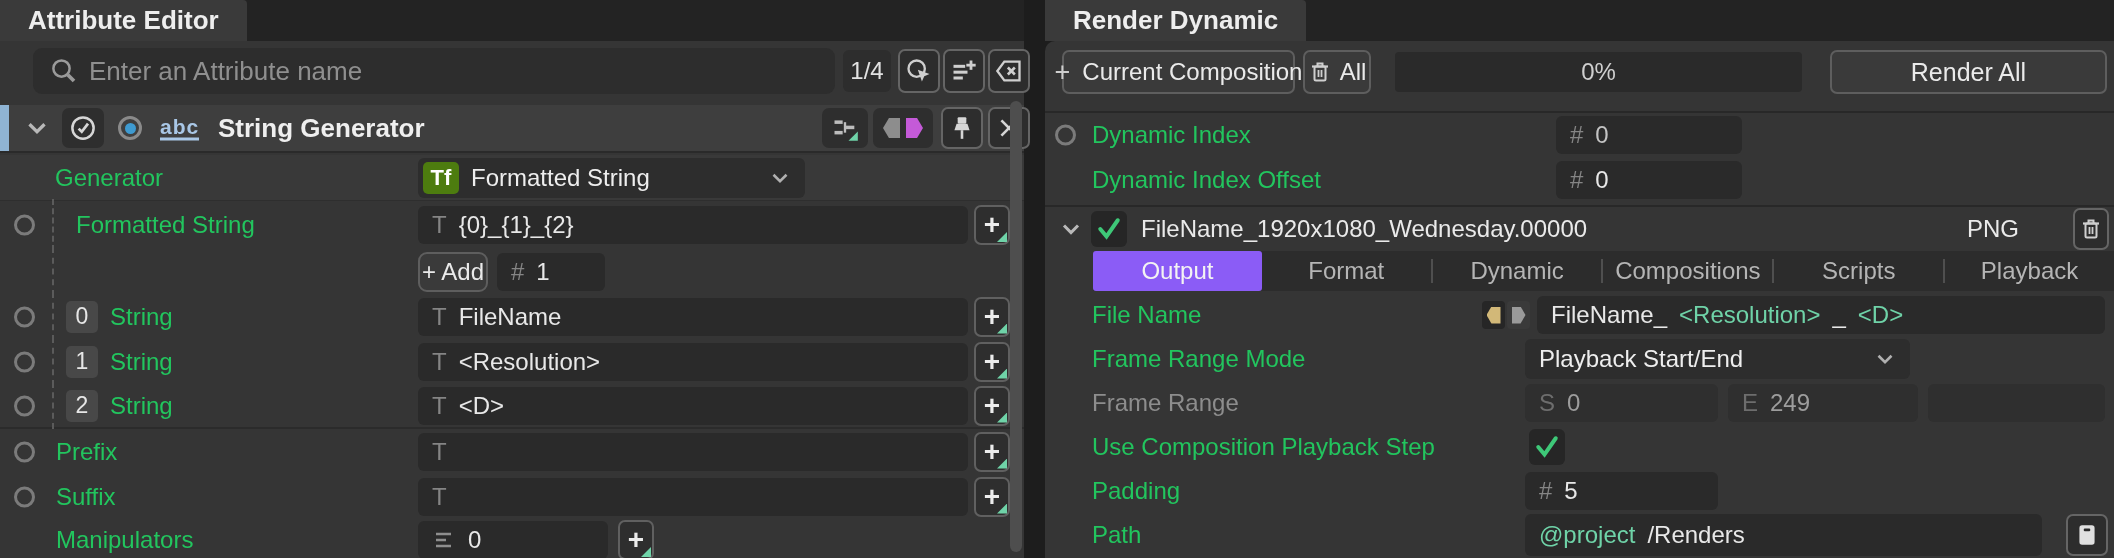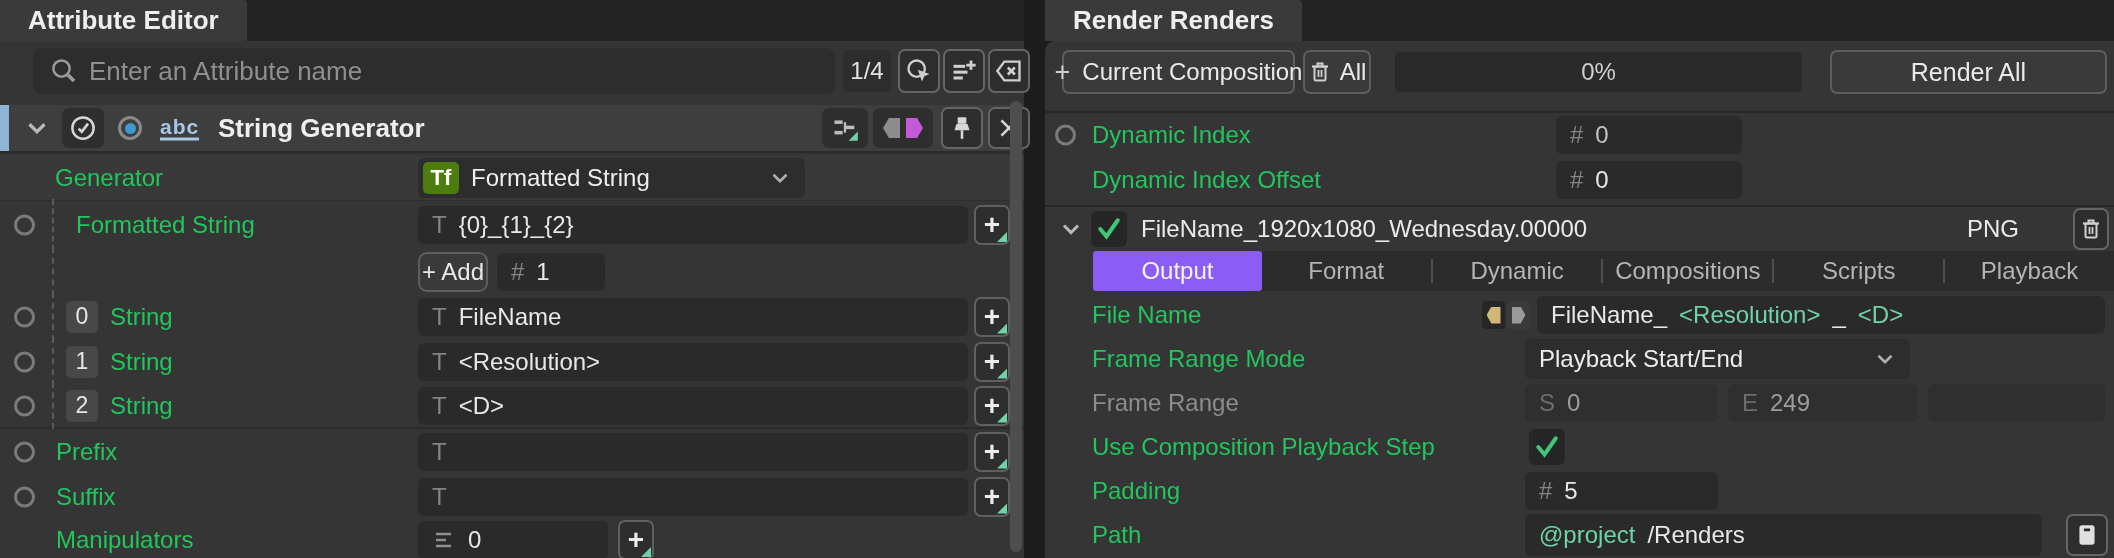--- a/index.html
+++ b/index.html
@@ -317,21 +317,21 @@
         </div>
         <div class="plusbtn abs" style="left:618px;">+</div>
       </div>
 
       <div class="scroll-thumb" style="top:60px;bottom:6px;"></div>
     </div>
   </div>
 
   <div class="panel p-right">
     <div class="tabstrip">
-      <div class="ptab">Render Renders</div>
+      <div class="ptab">Render Dynamic</div>
     </div>
     <div class="pbody">
 
       <div class="row" style="top:6px;height:50px;">
         <div class="btn abs" style="left:17px;width:233px;height:44px;">
           <span style="font-size:27px;color:#cfcfcf;">+</span>
           <span>Current Composition</span>
         </div>
         <div class="btn abs" style="left:258px;width:68px;height:44px;gap:8px;">
           <svg width="24" height="24" viewBox="0 0 24 24">

